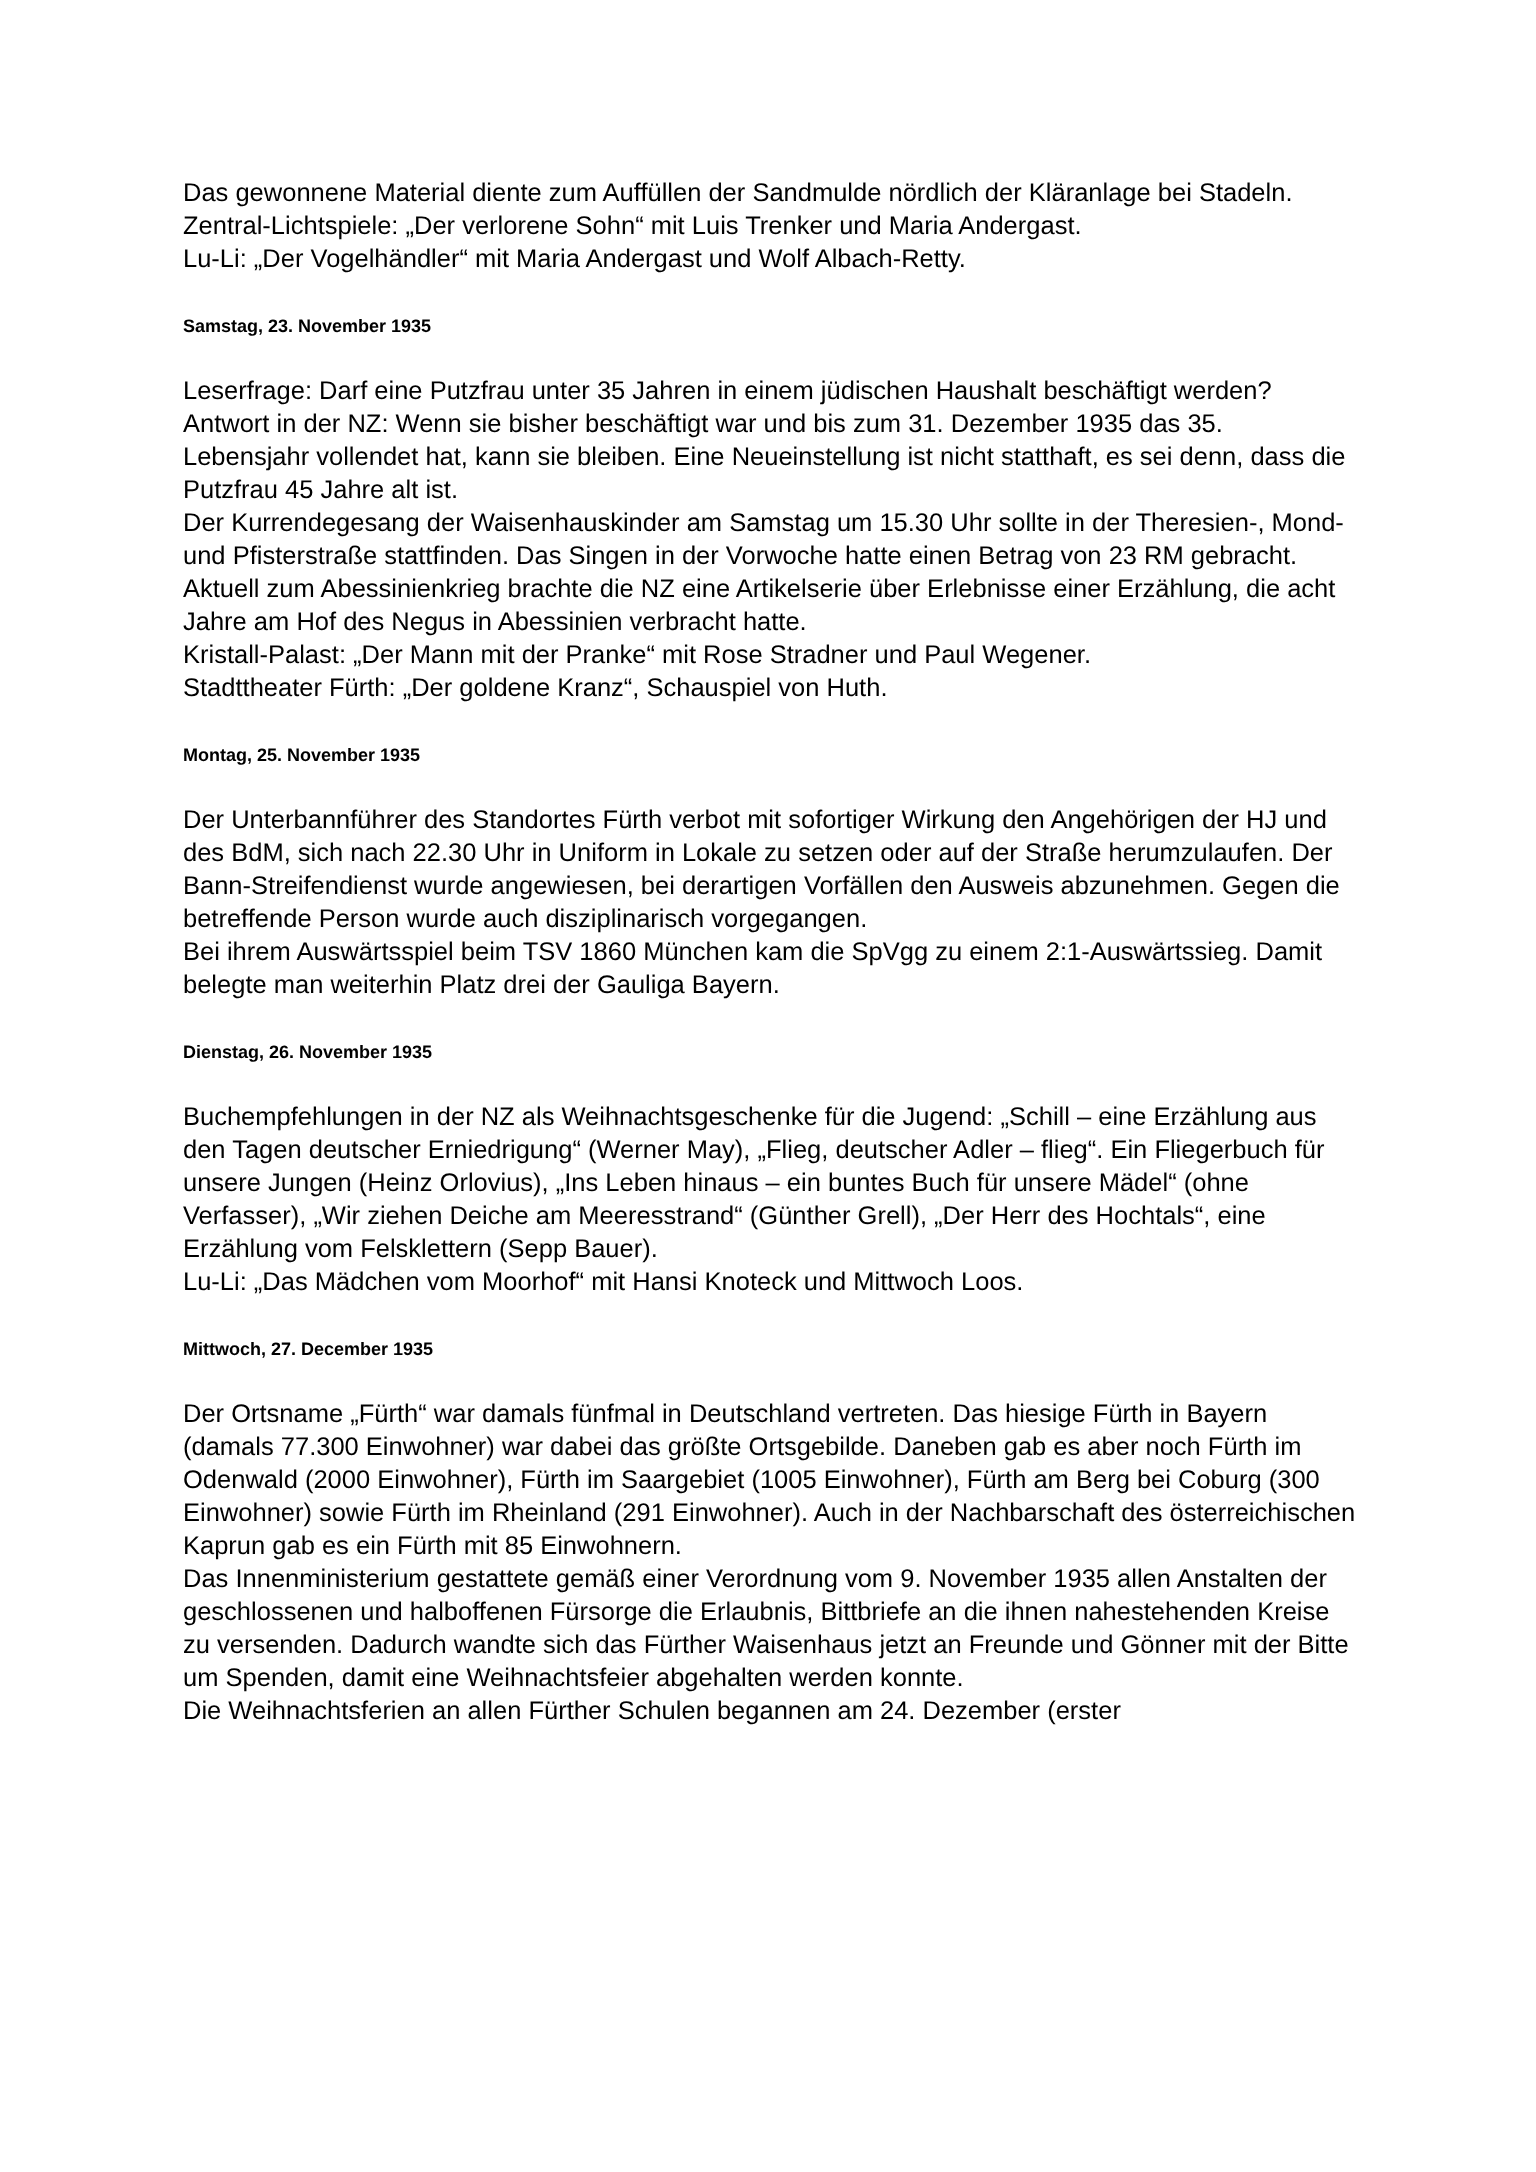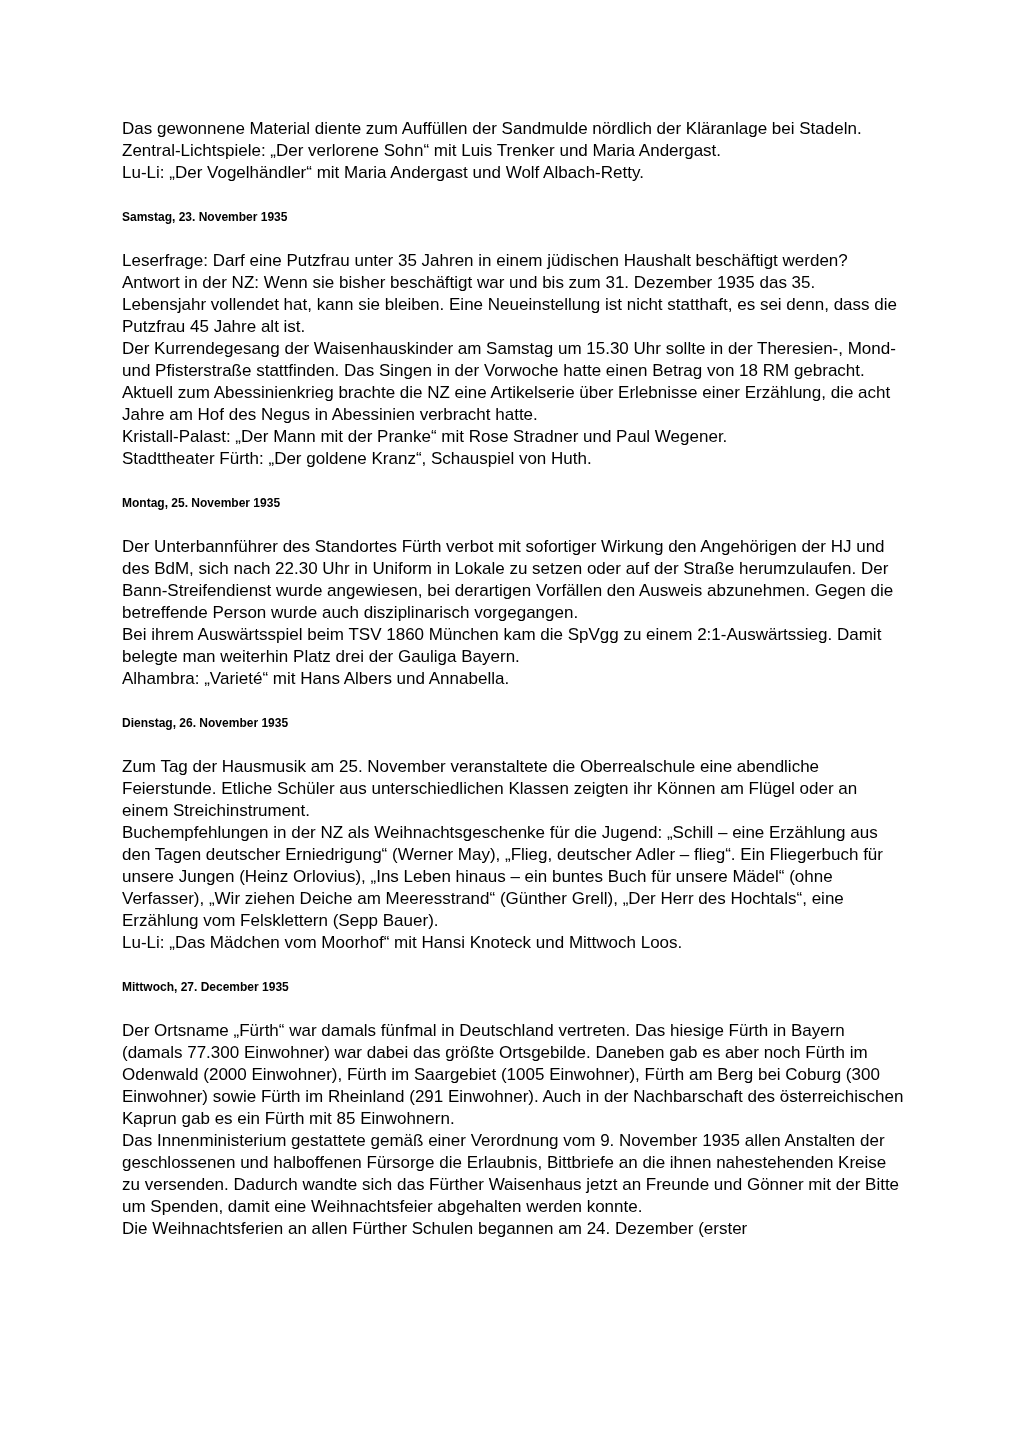--- a/index.html
+++ b/index.html
@@ -42,30 +42,28 @@
 </head>
 <body style="background: rgb(255, 255, 255);">
 
 <div class="page">
   <div class="content" id="doc-content" style="color: rgb(0, 0, 0);">
       <p class="entry">Das gewonnene Material diente zum Auffüllen der Sandmulde nördlich der Kläranlage bei Stadeln.</p>
       <p class="entry">Zentral-Lichtspiele: „Der verlorene Sohn“ mit Luis Trenker und Maria Andergast.</p>
       <p class="entry">Lu-Li: „Der Vogelhändler“ mit Maria Andergast und Wolf Albach-Retty.</p>
       <h2 class="heading">Samstag, 23. November 1935</h2>
       <p class="entry">Leserfrage: Darf eine Putzfrau unter 35 Jahren in einem jüdischen Haushalt beschäftigt werden? Antwort in der NZ: Wenn sie bisher beschäftigt war und bis zum 31. Dezember 1935 das 35. Lebensjahr vollendet hat, kann sie bleiben. Eine Neueinstellung ist nicht statthaft, es sei denn, dass die Putzfrau 45 Jahre alt ist.</p>
-      <p class="entry">Der Kurrendegesang der Waisenhauskinder am Samstag um 15.30 Uhr sollte in der Theresien-, Mond- und Pfisterstraße stattfinden. Das Singen in der Vorwoche hatte einen Betrag von 18 RM gebracht.</p>
+      <p class="entry">Der Kurrendegesang der Waisenhauskinder am Samstag um 15.30 Uhr sollte in der Theresien-, Mond- und Pfisterstraße stattfinden. Das Singen in der Vorwoche hatte einen Betrag von 23 RM gebracht.</p>
       <p class="entry">Aktuell zum Abessinienkrieg brachte die NZ eine Artikelserie über Erlebnisse einer Erzählung, die acht Jahre am Hof des Negus in Abessinien verbracht hatte.</p>
       <p class="entry">Kristall-Palast: „Der Mann mit der Pranke“ mit Rose Stradner und Paul Wegener.</p>
       <p class="entry">Stadttheater Fürth: „Der goldene Kranz“, Schauspiel von Huth.</p>
       <h2 class="heading">Montag, 25. November 1935</h2>
       <p class="entry">Der Unterbannführer des Standortes Fürth verbot mit sofortiger Wirkung den Angehörigen der HJ und des BdM, sich nach 22.30 Uhr in Uniform in Lokale zu setzen oder auf der Straße herumzulaufen. Der Bann-Streifendienst wurde angewiesen, bei derartigen Vorfällen den Ausweis abzunehmen. Gegen die betreffende Person wurde auch disziplinarisch vorgegangen.</p>
       <p class="entry">Bei ihrem Auswärtsspiel beim TSV 1860 München kam die SpVgg zu einem 2:1-Auswärtssieg. Damit belegte man weiterhin Platz drei der Gauliga Bayern.</p>
-      <p class="entry">Alhambra: „Varieté“ mit Hans Albers und Annabella.</p>
       <h2 class="heading">Dienstag, 26. November 1935</h2>
-      <p class="entry">Zum Tag der Hausmusik am 25. November veranstaltete die Oberrealschule eine abendliche Feierstunde. Etliche Schüler aus unterschiedlichen Klassen zeigten ihr Können am Flügel oder an einem Streichinstrument.</p>
       <p class="entry">Buchempfehlungen in der NZ als Weihnachtsgeschenke für die Jugend: „Schill – eine Erzählung aus den Tagen deutscher Erniedrigung“ (Werner May), „Flieg, deutscher Adler – flieg“. Ein Fliegerbuch für unsere Jungen (Heinz Orlovius), „Ins Leben hinaus – ein buntes Buch für unsere Mädel“ (ohne Verfasser), „Wir ziehen Deiche am Meeresstrand“ (Günther Grell), „Der Herr des Hochtals“, eine Erzählung vom Felsklettern (Sepp Bauer).</p>
       <p class="entry">Lu-Li: „Das Mädchen vom Moorhof“ mit Hansi Knoteck und Mittwoch Loos.</p>
       <h2 class="heading">Mittwoch, 27. December 1935</h2>
       <p class="entry">Der Ortsname „Fürth“ war damals fünfmal in Deutschland vertreten. Das hiesige Fürth in Bayern (damals 77.300 Einwohner) war dabei das größte Ortsgebilde. Daneben gab es aber noch Fürth im Odenwald (2000 Einwohner), Fürth im Saargebiet (1005 Einwohner), Fürth am Berg bei Coburg (300 Einwohner) sowie Fürth im Rheinland (291 Einwohner). Auch in der Nachbarschaft des österreichischen Kaprun gab es ein Fürth mit 85 Einwohnern.</p>
       <p class="entry">Das Innenministerium gestattete gemäß einer Verordnung vom 9. November 1935 allen Anstalten der geschlossenen und halboffenen Fürsorge die Erlaubnis, Bittbriefe an die ihnen nahestehenden Kreise zu versenden. Dadurch wandte sich das Fürther Waisenhaus jetzt an Freunde und Gönner mit der Bitte um Spenden, damit eine Weihnachtsfeier abgehalten werden konnte.</p>
       <p class="entry">Die Weihnachtsferien an allen Fürther Schulen begannen am 24. Dezember (erster</p>
     </div>
 </div>
 
 </body></html>

